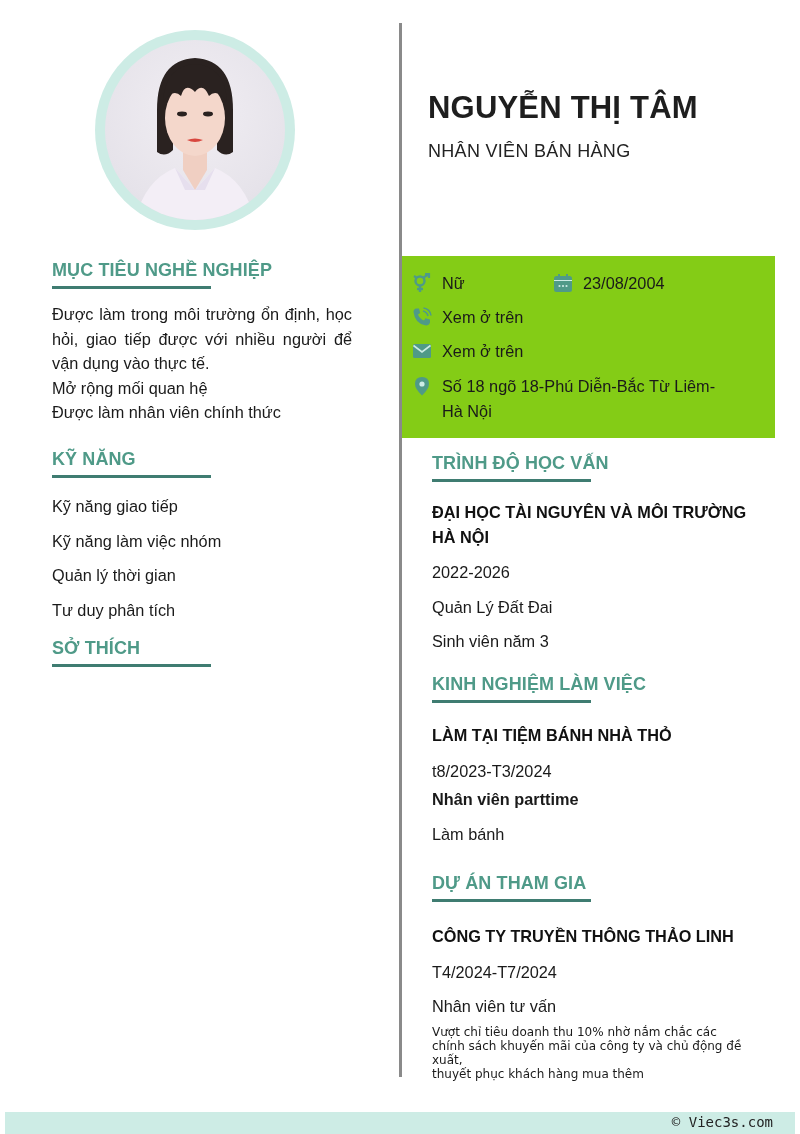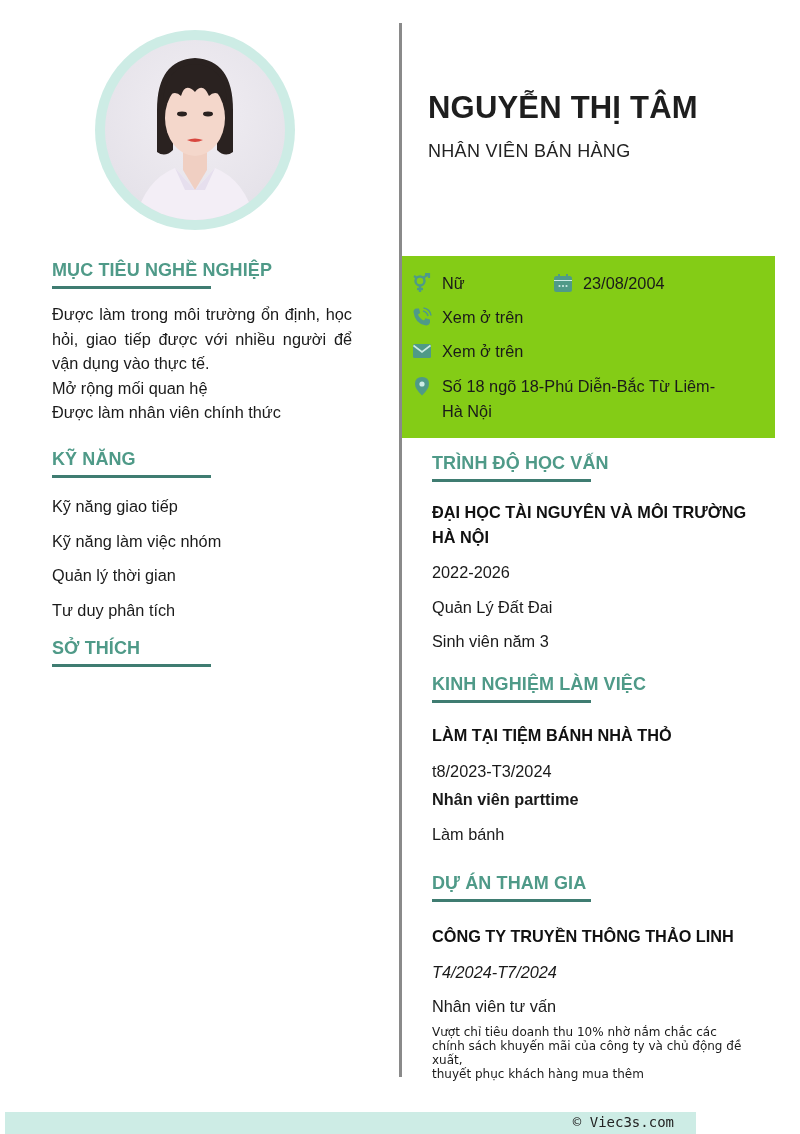--- a/index.html
+++ b/index.html
@@ -30,21 +30,21 @@
   .contact { position: absolute; left: 402px; top: 256px; width: 373px; height: 182px; background: #84cc16; }
   .c-row { position: absolute; display: flex; align-items: flex-start; font-size: 16.3px; line-height: 25px; color: #1a1a1a; }
   .c-icon { width: 20px; height: 20px; margin-right: 10px; margin-top: 2px; flex: none; display: flex; align-items: center; justify-content: center; }
   .c-icon svg { display: block; }
 
   .right { position: absolute; left: 432px; width: 320px; }
   .org { font-size: 16.3px; font-weight: bold; line-height: 25px; color: #111; }
   .line { font-size: 16.3px; line-height: 20px; color: #1a1a1a; }
   .small { font-size: 12px; line-height: 14px; color: #1a1a1a; font-family: "DejaVu Sans", sans-serif; }
 
-  .footer { position: absolute; left: 5px; top: 1112px; width: 691px; height: 22px; background: #cdece5; padding-left: 46px; }
+  .footer { position: absolute; left: 5px; top: 1112px; width: 790px; height: 22px; background: #cdece5; padding-left: 46px; }
   .footer span { position: absolute; right: 22px; top: 2px; font-family: "DejaVu Sans Mono", "Liberation Mono", monospace; font-size: 14px; color: #222; }
 </style>
 </head>
 <body>
 
 <div class="divider"></div>
 
 <div class="avatar-ring">
   <div class="avatar">
     <svg viewBox="0 0 180 180">
@@ -177,21 +177,21 @@
     <div class="line" style="margin-top:8px;font-weight:bold;">Nhân viên parttime</div>
     <div class="line" style="margin-top:15px;">Làm bánh</div>
   </div>
 </div>
 
 <div class="right" style="top:872px;">
   <div class="sec-title">DỰ ÁN THAM GIA</div>
   <div class="sec-underline"></div>
   <div style="margin-top:22px;">
     <div class="org">CÔNG TY TRUYỀN THÔNG THẢO LINH</div>
-    <div class="line" style="margin-top:13px;font-style:italic;">T4/2024-T7/2024</div>
+    <div class="line" style="margin-top:13px;">T4/2024-T7/2024</div>
     <div class="line" style="margin-top:14px;">Nhân viên tư vấn</div>
     <div style="margin-top:9px;">
       <div class="small">Vượt chỉ tiêu doanh thu 10% nhờ nắm chắc các</div>
       <div class="small">chính sách khuyến mãi của công ty và chủ động đề xuất,</div>
       <div class="small">thuyết phục khách hàng mua thêm</div>
     </div>
   </div>
 </div>
 
 <div class="footer">

